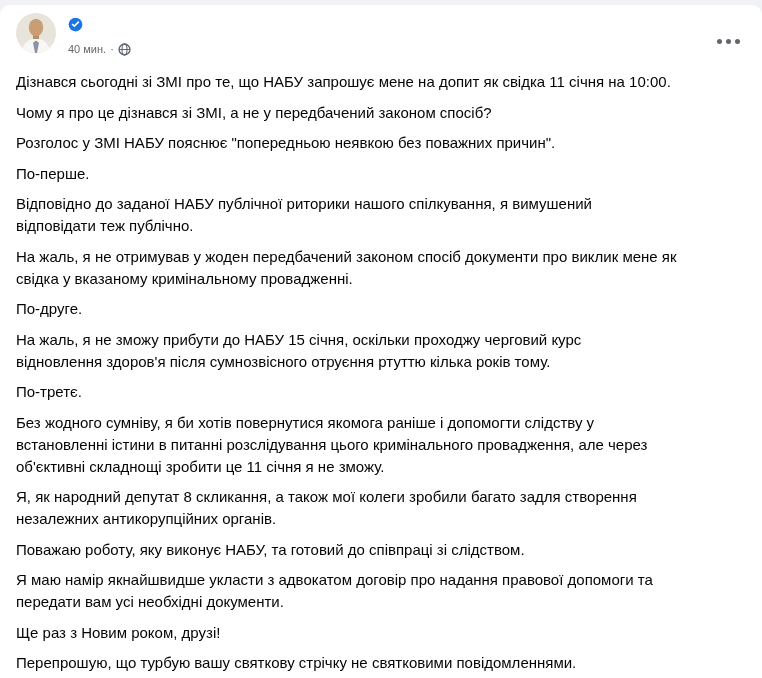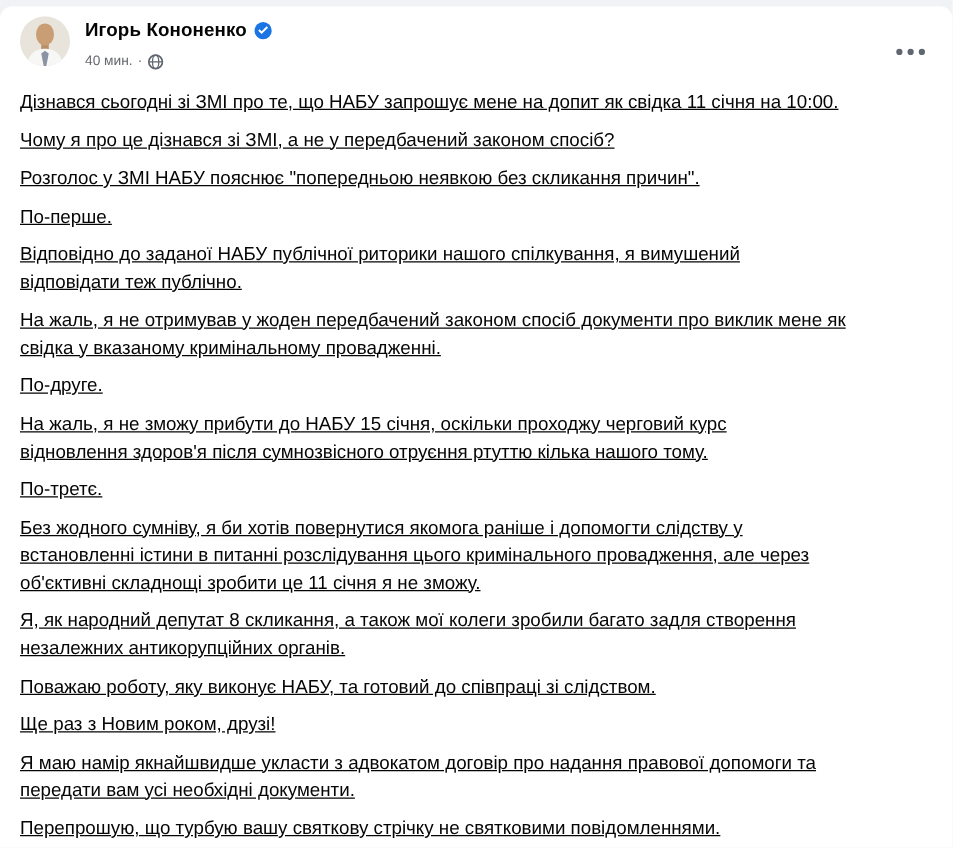--- a/index.html
+++ b/index.html
@@ -69,21 +69,21 @@
   .dot {
     width: 5px; height: 5px;
     border-radius: 50%;
     background: #606770;
   }
   .post-content {
     padding: 15px 16px 0 16px;
     font-size: 15px;
     color: #050505;
   }
-  .para { margin-bottom: 8.5px; text-decoration: underline; }
+  .para { margin-bottom: 8.5px; }
   .line {
     line-height: 22px;
     white-space: nowrap;
     overflow: hidden;
   }
 </style>
 </head>
 <body>
 
 <div class="post-card">
@@ -102,21 +102,20 @@
           <rect x="17" y="19" width="6" height="8" fill="#b98f68"></rect>
           <ellipse cx="20" cy="14.5" rx="7.2" ry="8.8" fill="#c99e74"></ellipse>
           <path d="M5 41 C7 28.5 13.5 26 20 26 C26.5 26 33 28.5 35 41 Z" fill="#f7f7f5"></path>
           <path d="M20 27.5 l3 2.2 -2.2 11.3 h-1.6 L17 29.7 Z" fill="#8a93a3"></path>
         </g>
       </svg>
     </div>
 
     <div class="header-info">
       <div class="author-row">
-        <a class="author-name">Игорь Кононенко</a>
         <span class="verified-icon">
           <svg width="15" height="15" viewBox="0 0 24 24">
             <circle cx="12" cy="12" r="11" fill="#1b74e4"></circle>
             <path d="M10.1 16.4 L5.7 12 l1.8-1.8 2.6 2.6 6.4-6.4 1.8 1.8 Z" fill="#ffffff"></path>
           </svg>
         </span>
       </div>
       <div class="meta-row">
         <a class="timestamp">40 мин.</a>
         <span class="meta-sep">·</span>
@@ -140,60 +139,60 @@
   </div>
 
   <div class="post-content">
       <div class="para">
         <div class="line">Дізнався сьогодні зі ЗМІ про те, що НАБУ запрошує мене на допит як свідка 11 січня на 10:00.</div>
       </div>
       <div class="para">
         <div class="line">Чому я про це дізнався зі ЗМІ, а не у передбачений законом спосіб?</div>
       </div>
       <div class="para">
-        <div class="line">Розголос у ЗМІ НАБУ пояснює "попередньою неявкою без скликання причин".</div>
+        <div class="line">Розголос у ЗМІ НАБУ пояснює "попередньою неявкою без поважних причин".</div>
       </div>
       <div class="para">
         <div class="line">По-перше.</div>
       </div>
       <div class="para">
         <div class="line">Відповідно до заданої НАБУ публічної риторики нашого спілкування, я вимушений</div>
         <div class="line">відповідати теж публічно.</div>
       </div>
       <div class="para">
         <div class="line">На жаль, я не отримував у жоден передбачений законом спосіб документи про виклик мене як</div>
         <div class="line">свідка у вказаному кримінальному провадженні.</div>
       </div>
       <div class="para">
         <div class="line">По-друге.</div>
       </div>
       <div class="para">
         <div class="line">На жаль, я не зможу прибути до НАБУ 15 січня, оскільки проходжу черговий курс</div>
-        <div class="line">відновлення здоров'я після сумнозвісного отруєння ртуттю кілька нашого тому.</div>
+        <div class="line">відновлення здоров'я після сумнозвісного отруєння ртуттю кілька років тому.</div>
       </div>
       <div class="para">
         <div class="line">По-третє.</div>
       </div>
       <div class="para">
         <div class="line">Без жодного сумніву, я би хотів повернутися якомога раніше і допомогти слідству у</div>
         <div class="line">встановленні істини в питанні розслідування цього кримінального провадження, але через</div>
         <div class="line">об'єктивні складнощі зробити це 11 січня я не зможу.</div>
       </div>
       <div class="para">
         <div class="line">Я, як народний депутат 8 скликання, а також мої колеги зробили багато задля створення</div>
         <div class="line">незалежних антикорупційних органів.</div>
       </div>
       <div class="para">
         <div class="line">Поважаю роботу, яку виконує НАБУ, та готовий до співпраці зі слідством.</div>
       </div>
       <div class="para">
-        <div class="line">Ще раз з Новим роком, друзі!</div>
+        <div class="line">Я маю намір якнайшвидше укласти з адвокатом договір про надання правової допомоги та</div>
+        <div class="line">передати вам усі необхідні документи.</div>
       </div>
       <div class="para">
-        <div class="line">Я маю намір якнайшвидше укласти з адвокатом договір про надання правової допомоги та</div>
-        <div class="line">передати вам усі необхідні документи.</div>
+        <div class="line">Ще раз з Новим роком, друзі!</div>
       </div>
       <div class="para">
         <div class="line">Перепрошую, що турбую вашу святкову стрічку не святковими повідомленнями.</div>
       </div>
     </div>
 
 </div>
 
 </body></html>

